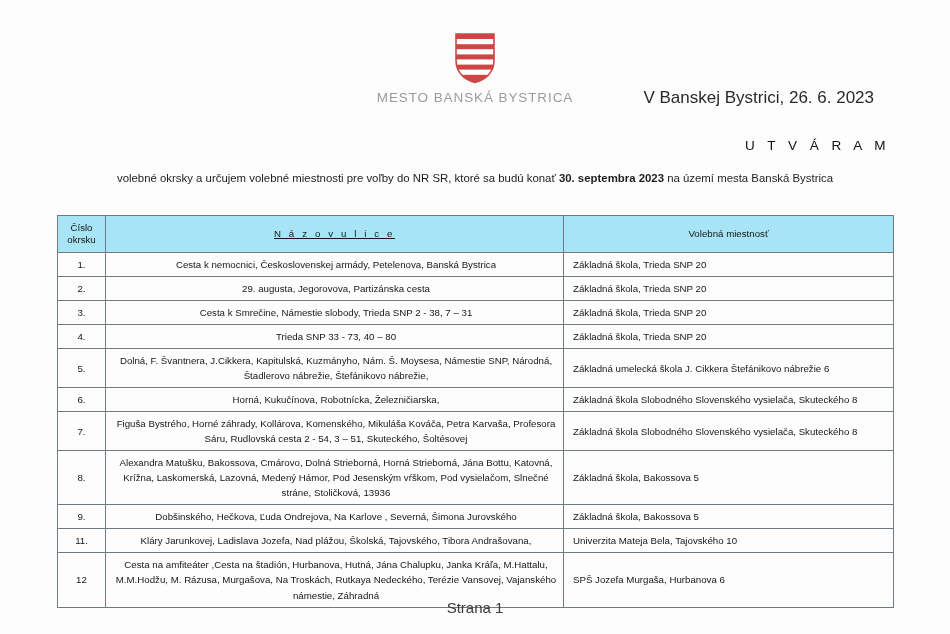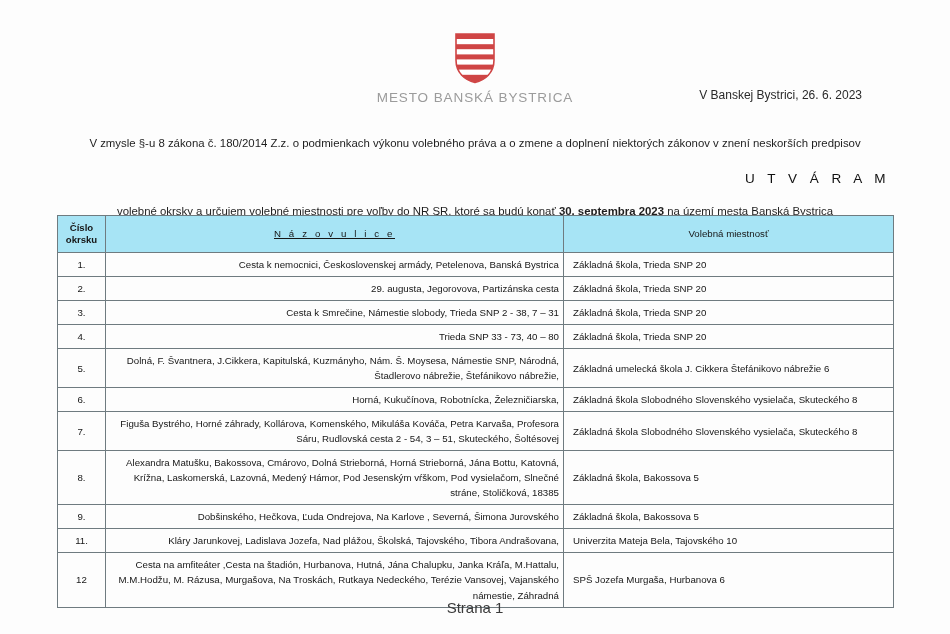--- a/index.html
+++ b/index.html
@@ -45,23 +45,23 @@
   .city-name {
     margin-top: 6px;
     font-size: 13.5px;
     letter-spacing: 0.9px;
     color: #9b9b9b;
     font-family: "Liberation Sans", sans-serif;
     white-space: nowrap;
   }
   .place-date {
     position: absolute;
-    right: 88px;
+    right: 76px;
     top: 88px;
-    font-size: 12px;
+    font-size: 17px;
     color: #2a2a2a;
     white-space: nowrap;
   }
 
   
   .intro {
     margin: 0;
     padding: 0 60px;
   }
   .legal-line {
@@ -115,39 +115,39 @@
   }
   table.districts thead th {
     background: #a7e4f5;
     text-align: center;
     height: 34px;
     font-weight: normal;
   }
   .th-num {
     font-size: 9.6px;
     line-height: 1.25;
-    font-weight: bold;
+    font-weight: normal;
   }
   .th-street {
     font-size: 12.2px;
     letter-spacing: 2.6px;
     font-weight: normal;
     text-decoration: underline;
   }
   .th-venue {
     font-size: 11.2px;
     font-weight: normal;
   }
   td.num {
     text-align: center;
     font-size: 10px;
   }
   td.streets {
     padding: 4px 4px 4px 7px;
-    text-align: right;
+    text-align: center;
   }
   td.venue {
     padding: 4px 9px;
     text-align: left;
   }
 
   
   .footer {
     position: absolute;
     left: 0;
@@ -181,21 +181,20 @@
           </g>
           <path d="M2 2 H40 V28 C40 41 31 48 21 50.5 C11 48 2 41 2 28 Z" fill="none" stroke="#cf4545" stroke-width="1.6"></path>
         </svg>
       </div>
       <div class="city-name">MESTO BANSKÁ BYSTRICA</div>
     </div>
     <div class="place-date">V Banskej Bystrici, 26. 6. 2023</div>
   </div>
 
   <div class="intro">
-    <div class="legal-line">V zmysle §-u 8 zákona č. 180/2014 Z.z. o podmienkach výkonu volebného práva a o zmene a doplnení niektorých zákonov v znení neskorších predpisov</div>
     <div class="decree">U T V Á R A M</div>
     <div class="subline"><span>volebné okrsky a určujem volebné miestnosti pre voľby do NR SR, ktoré sa budú konať </span><b>30. septembra 2023</b><span> na území mesta Banská Bystrica</span></div>
   </div>
 
   <div class="table-wrap">
     <table class="districts">
       <colgroup>
         <col class="c1">
           <col class="c2">
           <col class="c3">
@@ -241,21 +240,21 @@
           <td class="streets">Horná, Kukučínova,  Robotnícka, Železničiarska,</td>
           <td class="venue">Základná škola Slobodného Slovenského  vysielača, Skuteckého 8</td>
         </tr>
         <tr>
           <td class="num">7.</td>
           <td class="streets">Figuša Bystrého, Horné záhrady, Kollárova, Komenského, Mikuláša Kováča, Petra Karvaša, Profesora Sáru, Rudlovská cesta 2 - 54, 3 – 51, Skuteckého, Šoltésovej</td>
           <td class="venue">Základná škola Slobodného Slovenského  vysielača, Skuteckého 8</td>
         </tr>
         <tr>
           <td class="num">8.</td>
-          <td class="streets">Alexandra Matušku, Bakossova, Cmárovo, Dolná Strieborná, Horná Strieborná, Jána Bottu, Katovná, Krížna, Laskomerská,  Lazovná, Medený Hámor, Pod Jesenským vŕškom, Pod vysielačom, Slnečné stráne, Stoličková, 18385</td>
+          <td class="streets">Alexandra Matušku, Bakossova, Cmárovo, Dolná Strieborná, Horná Strieborná, Jána Bottu, Katovná, Krížna, Laskomerská,  Lazovná, Medený Hámor, Pod Jesenským vŕškom, Pod vysielačom, Slnečné stráne, Stoličková, 13936</td>
           <td class="venue">Základná škola, Bakossova 5</td>
         </tr>
         <tr>
           <td class="num">9.</td>
           <td class="streets">Dobšinského, Hečkova, Ľuda Ondrejova, Na Karlove , Severná, Šimona Jurovského</td>
           <td class="venue">Základná škola, Bakossova 5</td>
         </tr>
         <tr>
           <td class="num">11.</td>
           <td class="streets">Kláry Jarunkovej, Ladislava Jozefa, Nad plážou, Školská, Tajovského,  Tibora Andrašovana,</td>

